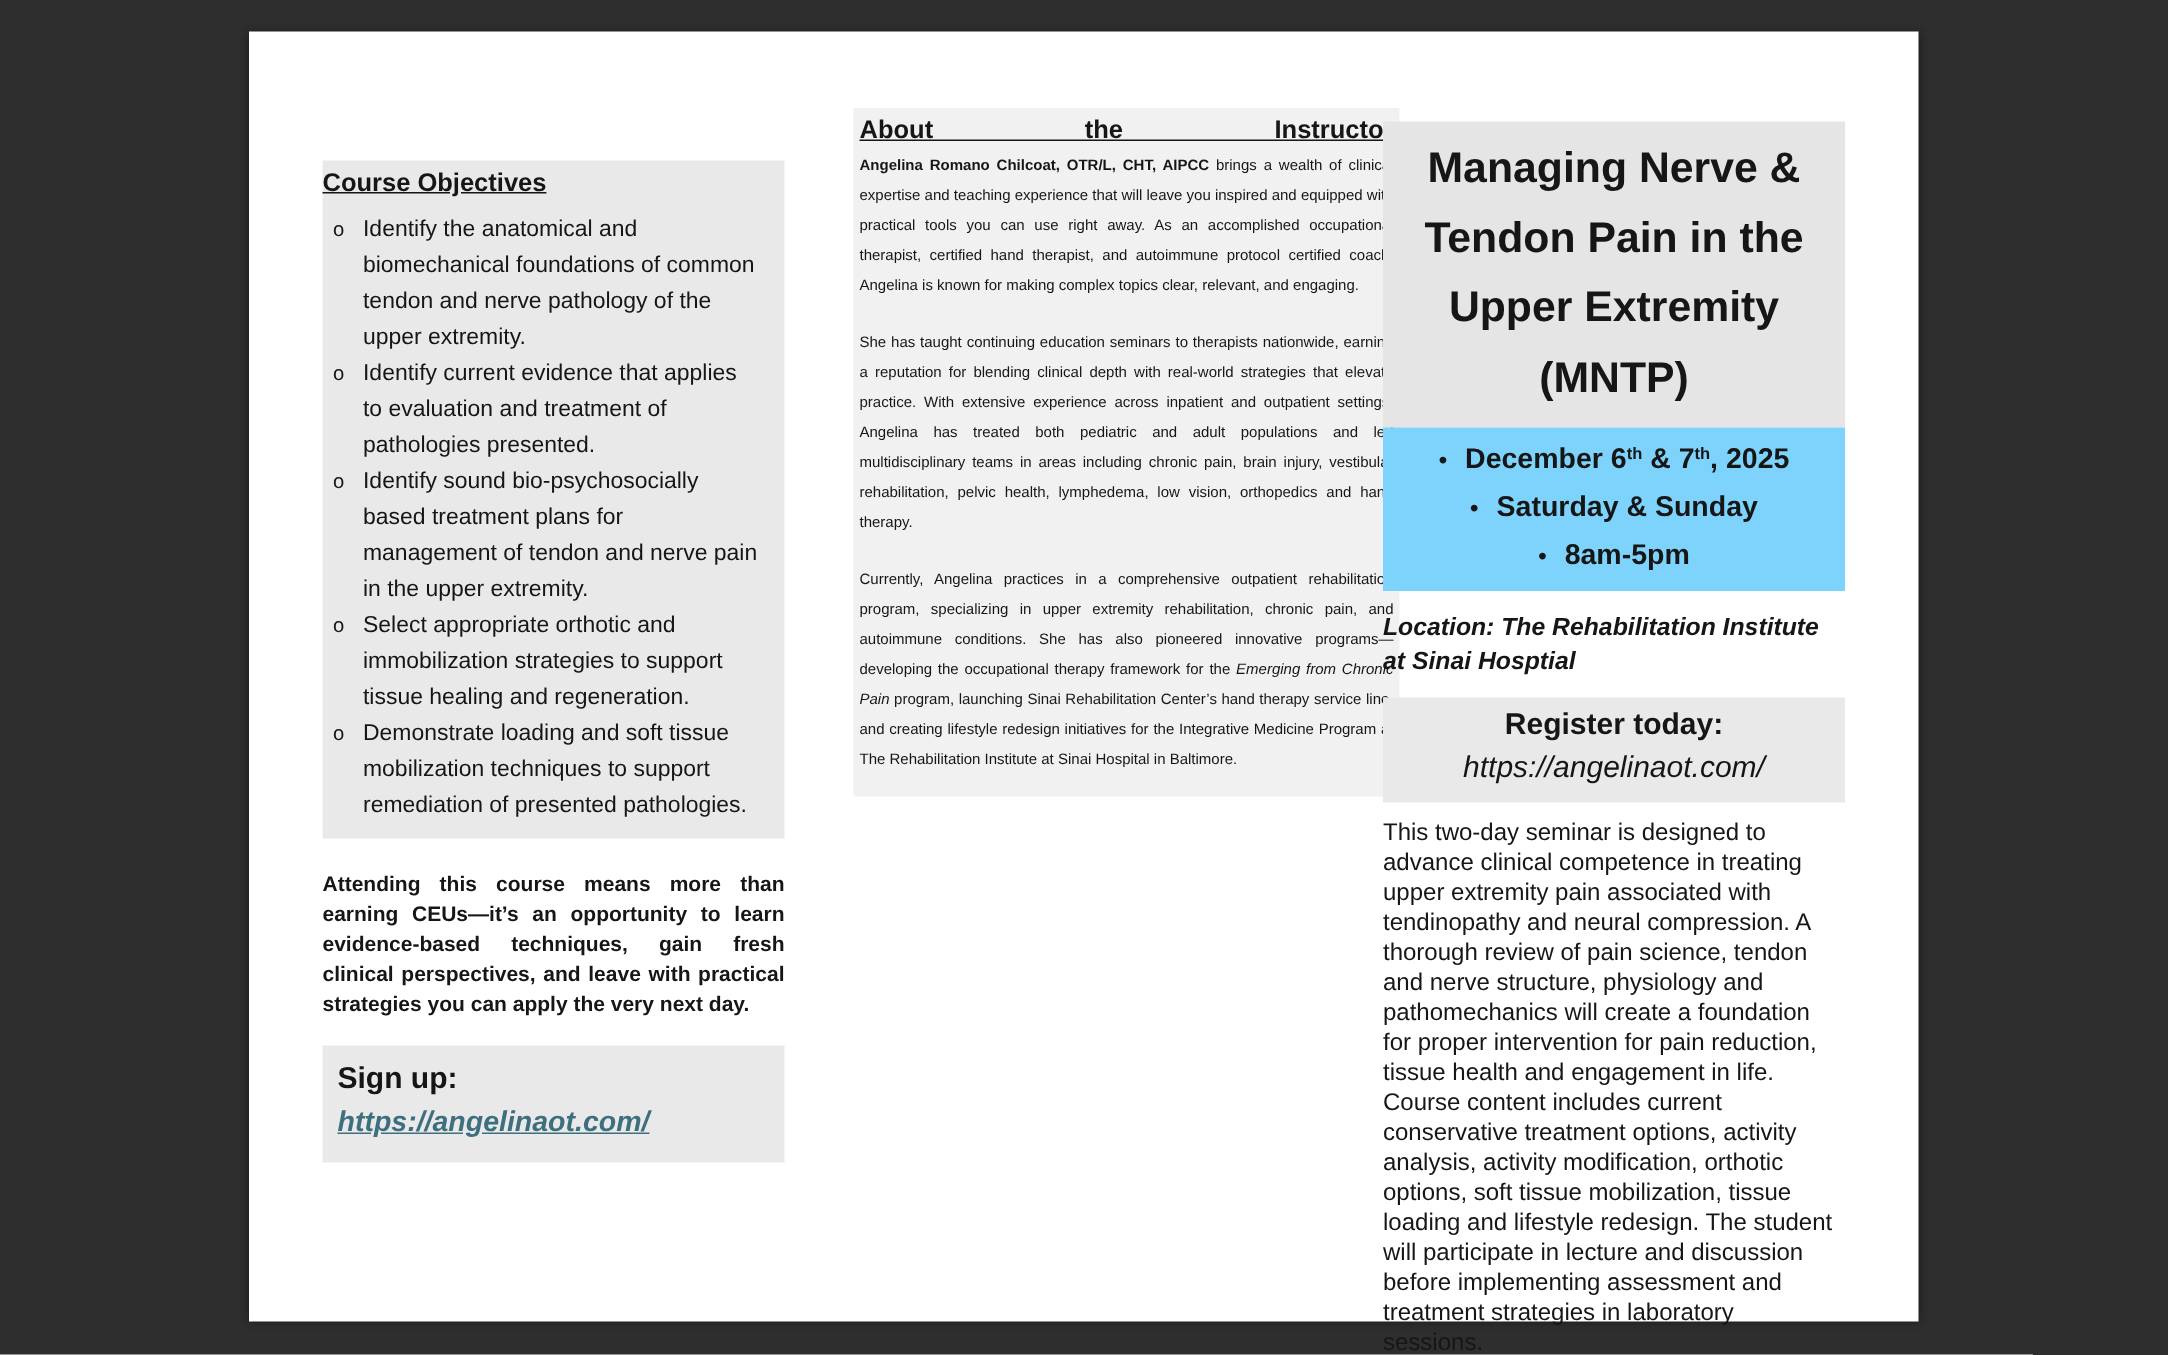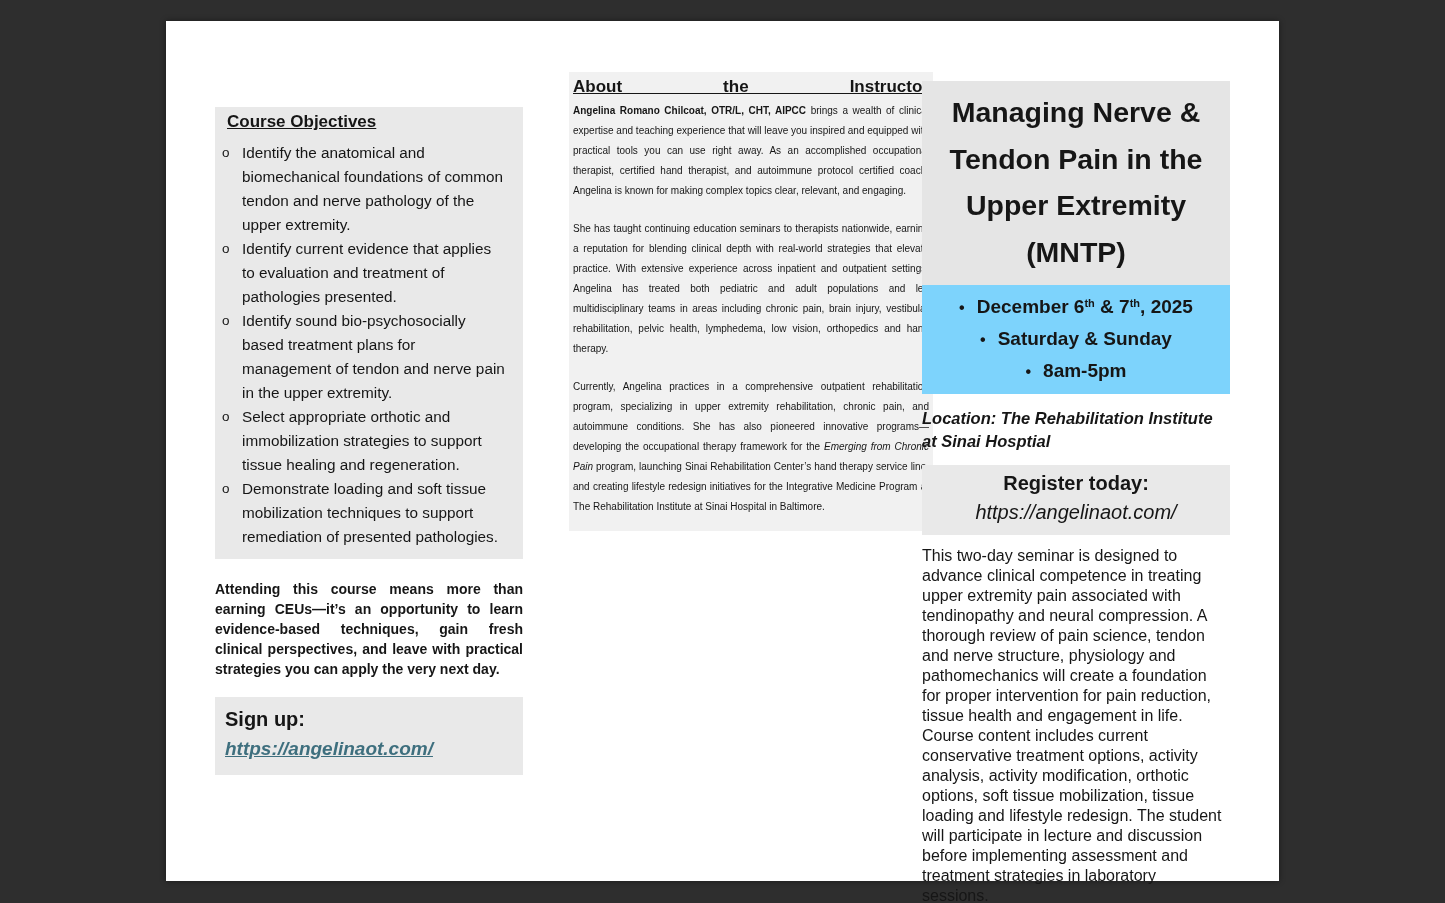--- a/index.html
+++ b/index.html
@@ -15,21 +15,21 @@
     position:absolute;left:166px;top:21px;
     width:1113px;height:860px;
     background:#ffffff;
     box-shadow:0 0 6px rgba(0,0,0,.45);
   }
   
   .col-left{position:absolute;left:49px;top:86px;width:308px;}
   .objectives-block{background:#e9e9e9;padding:3px 0 10px;}
   .col-heading{
     font-size:17px;font-weight:bold;text-decoration:underline;
-    padding:2px 4px 0 12px;margin:0 0 9px 0;
+    padding:2px 4px 0 0;margin:0 0 9px 0;
   }
   .obj-item{display:flex;font-size:15.3px;line-height:24px;}
   .obj-marker{width:20px;padding-left:7px;flex:0 0 auto;font-size:13.5px;}
   .obj-text{flex:1;padding-right:16px;}
   .attending{
     margin-top:20px;font-weight:bold;font-size:14px;line-height:20px;
     text-align:justify;
   }
   .signup-box{
     margin-top:18px;background:#e9e9e9;text-align:left;

